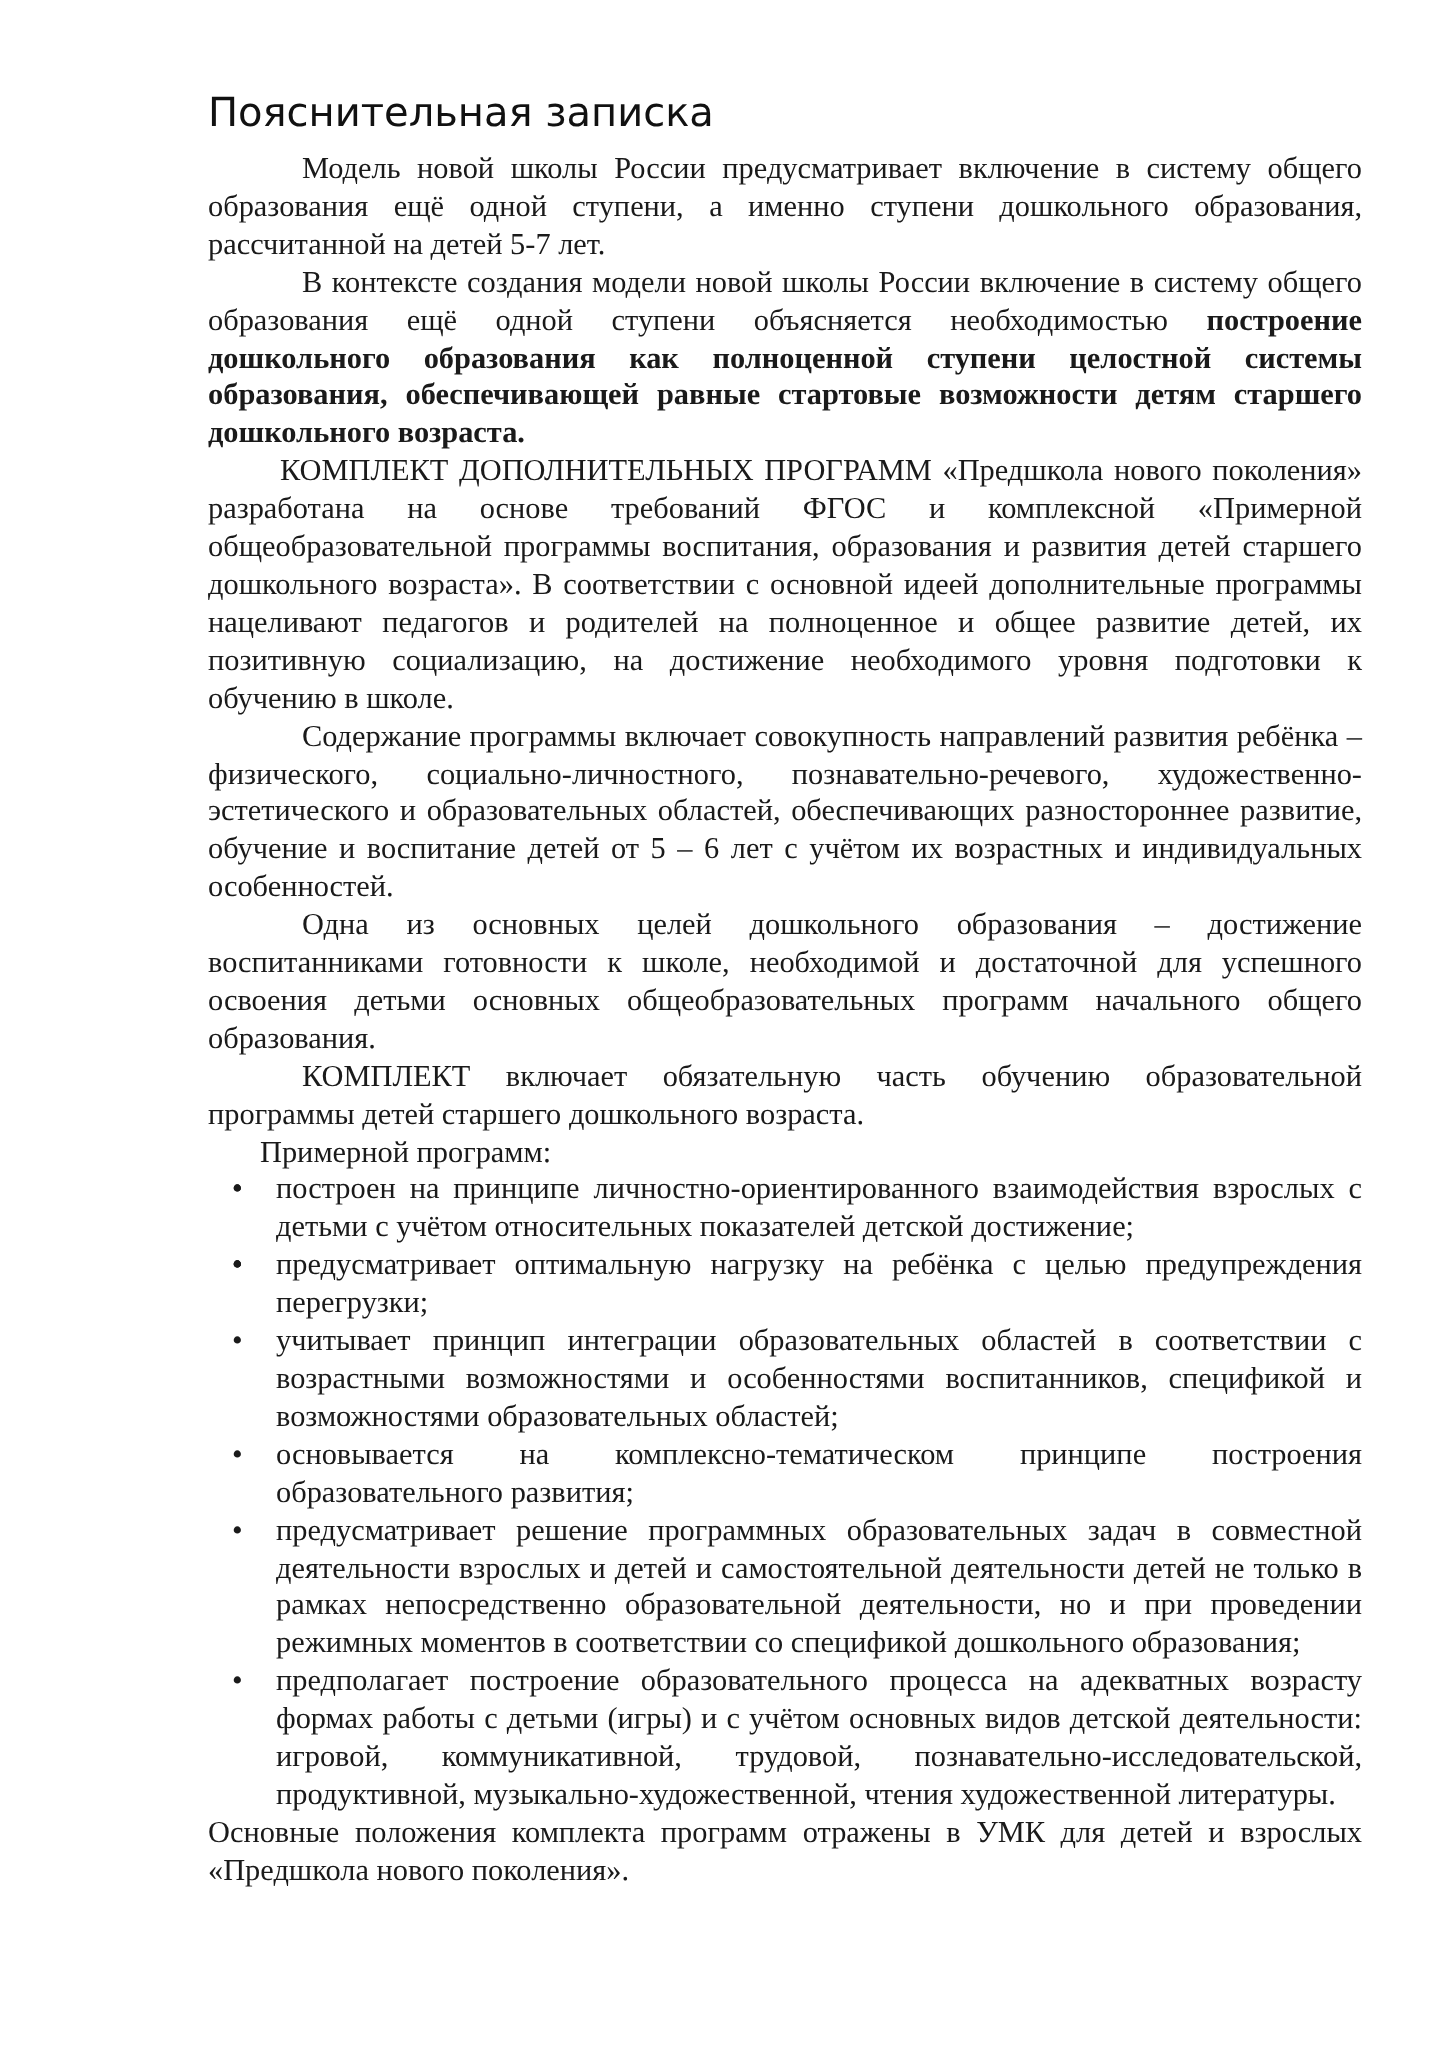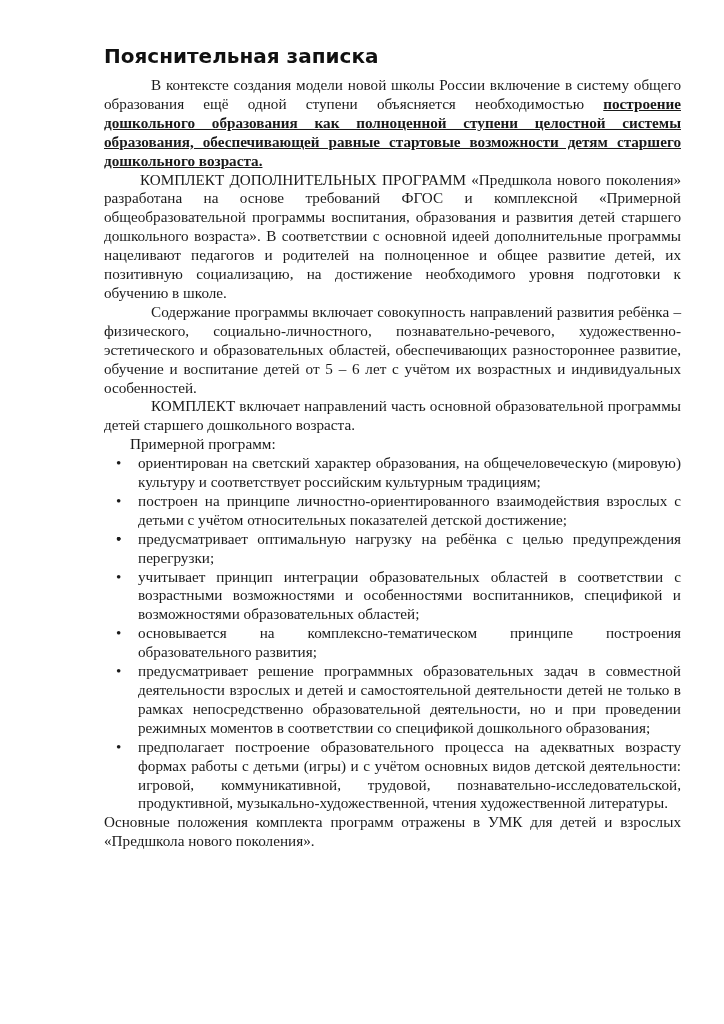--- a/index.html
+++ b/index.html
@@ -2,46 +2,48 @@
 <html><head>
 <meta charset="utf-8">
 <style>
   html, body { margin: 0; padding: 0; background: #ffffff; }
   body { width: 724px; height: 1024px; overflow: hidden; position: relative; }
   .page {
     position: absolute; left: 104px; top: 44px; width: 577px;
     font-family: "Liberation Serif", serif; font-size: 15.2px; line-height: 18.9px; color: #1a1a1a;
   }
   h1 {
-    font-family: "DejaVu Sans", sans-serif; font-weight: bold; font-size: 20px;
+    font-family: "DejaVu Sans", sans-serif; font-weight: normal; font-size: 20px;
     margin: 0 0 8px 0; line-height: 24px; color: #111;
   }
   p { margin: 0; text-align: justify; }
   .ind { text-indent: 47px; }
   .ind2 { text-indent: 36px; }
   .ind3 { text-indent: 26px; }
-  b { font-weight: bold; text-decoration: underline; }
+  b { font-weight: bold; }
   ul { list-style: none; margin: 0; padding: 0; }
   li { position: relative; padding-left: 34px; text-align: justify; }
   li .bullet { position: absolute; left: 12px; top: 0; }
 </style>
 </head>
 <body>
 
 <div class="page">
   <h1>Пояснительная записка</h1>
 
+  <p class="ind">Модель новой школы России предусматривает включение в систему общего образования ещё одной ступени, а именно ступени дошкольного образования, рассчитанной на детей 5-7 лет.</p>
   <p class="ind"><span>В контексте создания модели новой школы России включение в систему общего образования ещё одной ступени объясняется необходимостью </span><b>построение дошкольного образования как полноценной ступени целостной системы образования, обеспечивающей равные стартовые возможности детям старшего дошкольного возраста.</b></p>
   <p class="ind2">КОМПЛЕКТ ДОПОЛНИТЕЛЬНЫХ ПРОГРАММ «Предшкола нового поколения» разработана на основе требований ФГОС и комплексной «Примерной общеобразовательной программы воспитания, образования и развития детей старшего дошкольного возраста». В соответствии с основной идеей дополнительные программы нацеливают педагогов и родителей на полноценное и общее развитие детей, их позитивную социализацию, на достижение необходимого уровня подготовки к обучению в школе.</p>
   <p class="ind">Содержание программы включает совокупность направлений развития ребёнка – физического, социально-личностного, познавательно-речевого, художественно-эстетического и образовательных областей, обеспечивающих разностороннее развитие, обучение и воспитание детей от 5 – 6 лет с учётом их возрастных и индивидуальных особенностей.</p>
-  <p class="ind">КОМПЛЕКТ включает направлений часть основной образовательной программы детей старшего дошкольного возраста.</p>
+  <p class="ind">Одна из основных целей дошкольного образования – достижение воспитанниками готовности к школе, необходимой и достаточной для успешного освоения детьми основных общеобразовательных программ начального общего образования.</p>
+  <p class="ind">КОМПЛЕКТ включает обязательную часть обучению образовательной программы детей старшего дошкольного возраста.</p>
   <p class="ind3">Примерной программ:</p>
 
   <ul>
-    <li><span class="bullet">•</span><span>ориентирован на светский характер образования, на общечеловеческую (мировую) культуру и соответствует российским культурным традициям;</span></li>
+    <li><span class="bullet">•</span></li>
     <li><span class="bullet">•</span><span>построен на принципе личностно-ориентированного взаимодействия взрослых с детьми с учётом относительных показателей детской достижение;</span></li>
     <li><span class="bullet">•</span></li>
     <li><span class="bullet">•</span></li>
     <li><span class="bullet">•</span><span>предусматривает оптимальную нагрузку на ребёнка с целью предупреждения перегрузки;</span></li>
     <li><span class="bullet">•</span><span>учитывает принцип интеграции образовательных областей в соответствии с возрастными возможностями и особенностями воспитанников, спецификой и возможностями образовательных областей;</span></li>
     <li><span class="bullet">•</span><span>основывается на комплексно-тематическом принципе построения образовательного развития;</span></li>
     <li><span class="bullet">•</span><span>предусматривает решение программных образовательных задач в совместной деятельности взрослых и детей и самостоятельной деятельности детей не только в рамках непосредственно образовательной деятельности, но и при проведении режимных моментов в соответствии со спецификой дошкольного образования;</span></li>
     <li><span class="bullet">•</span><span>предполагает построение образовательного процесса на адекватных возрасту формах работы с детьми (игры) и с учётом основных видов детской деятельности: игровой, коммуникативной, трудовой, познавательно-исследовательской, продуктивной, музыкально-художественной, чтения художественной литературы.</span></li>
   </ul>
 

